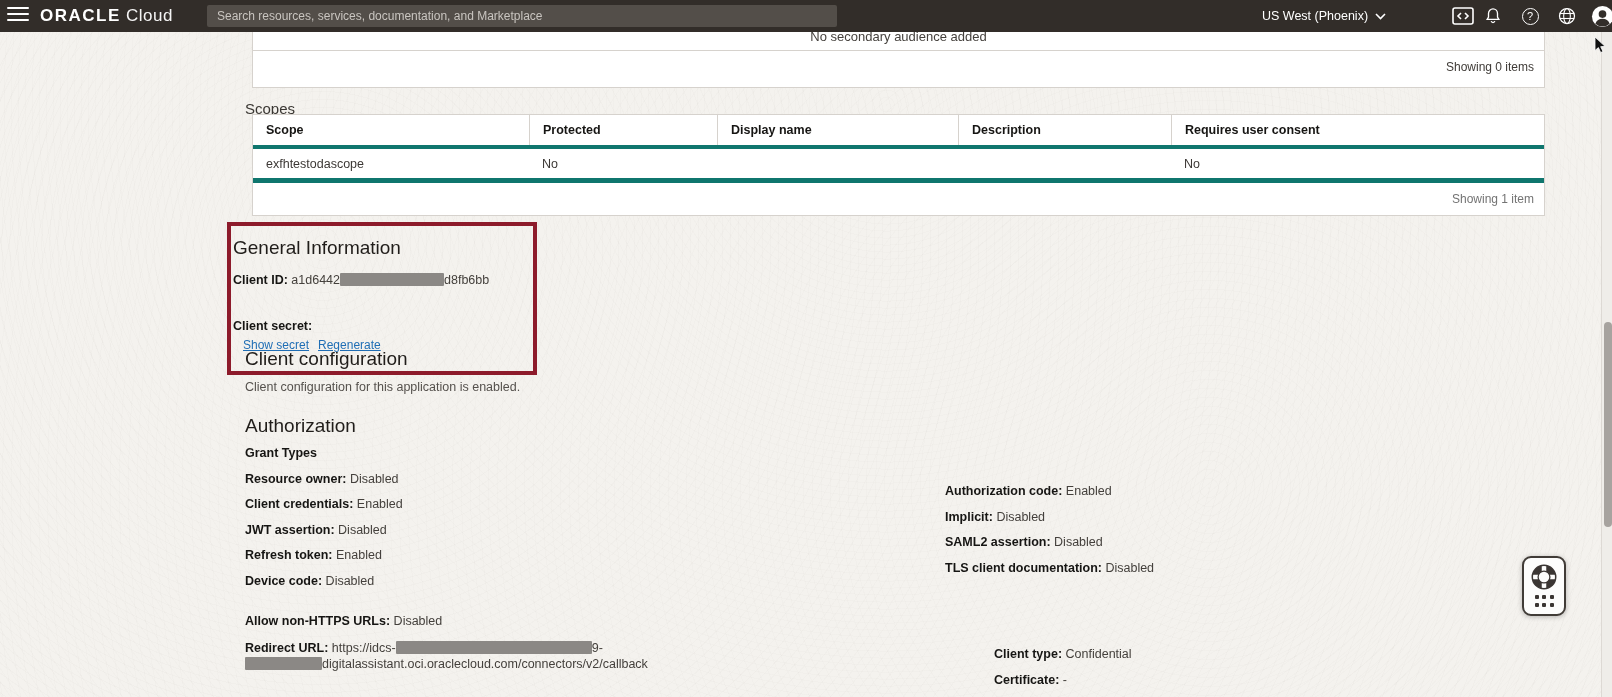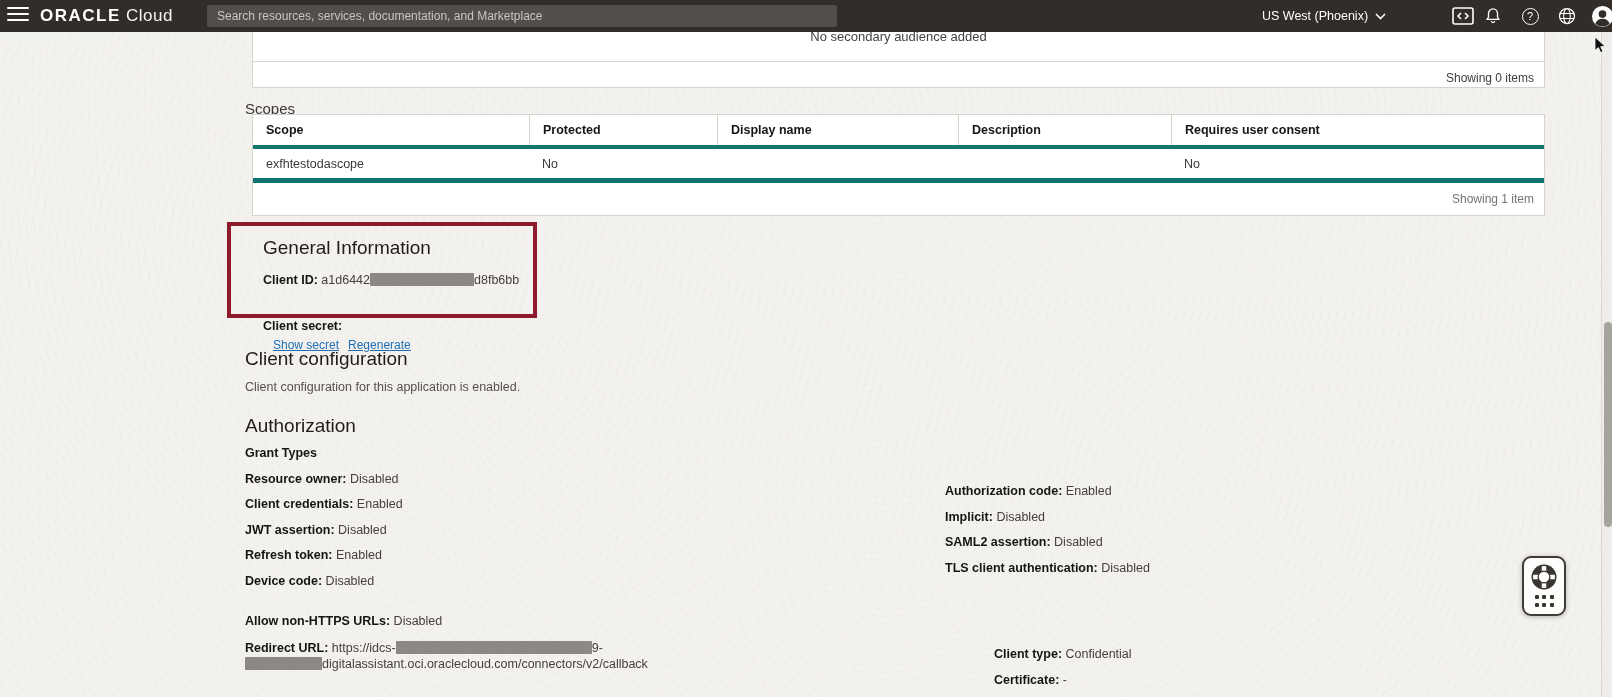--- a/index.html
+++ b/index.html
@@ -37,41 +37,41 @@
   .help-circle { width:17px; height:17px; border:1.5px solid #fff; border-radius:50%; color:#fff; font-size:11px; display:flex; align-items:center; justify-content:center; }
 
   
   .scroll-track { position:absolute; right:0; top:32px; width:11px; height:665px; background:#efede9; border-left:1px solid #ddd9d4; }
   .scroll-thumb { position:absolute; left:1604px; top:322px; width:8px; height:205px; background:#a7a39f; border-radius:4px; cursor:pointer; }
   .cursor { position:absolute; left:1594px; top:37px; z-index:60; pointer-events:none; }
 
   
   .panel { position:absolute; left:252px; width:1293px; background:#fff; border:1px solid #d6d2cd; }
   .panel-audience { top:32px; height:56px; border-top:none; }
-  .empty-row { position:relative; height:30px; border-bottom:1px solid #d6d2cd; overflow:hidden; }
+  .empty-row { position:relative; height:19px; border-bottom:1px solid #d6d2cd; overflow:hidden; }
   .empty-row span { position:absolute; top:-3px; left:50%; transform:translateX(-50%); font-size:13px; color:#46423e; white-space:nowrap; }
   .show-row { height:31px; display:flex; align-items:center; justify-content:flex-end; padding-right:10px; font-size:12px; color:#3f3b37; }
 
   .section-sub { position:absolute; left:245px; font-size:15px; color:#3a3733; }
 
   .table { top:114px; }
   .trow { display:flex; }
   .thead { height:34px; border-bottom:4px solid #0f766e; }
   .th { display:flex; align-items:center; padding:0 13px; font-size:12.5px; font-weight:700; color:#161513; }
   .th + .th { border-left:1px solid #d6d2cd; }
   .tbody-row { height:34px; border-bottom:5px solid #0f766e; }
   .td { display:flex; align-items:center; padding:0 13px; font-size:12.5px; color:#3c3835; }
   .c0 { width:276px; } .c1 { width:188px; } .c2 { width:241px; } .c3 { width:213px; } .c4 { flex:1; }
   .tfoot { height:32px; display:flex; align-items:center; justify-content:flex-end; padding-right:10px; font-size:12px; color:#737373; }
 
   
   .h-section { font-size:19px; font-weight:400; color:#201d1a; }
   .redbox {
-    position:absolute; left:227px; top:222px; width:310px; height:96px;
-    border:4px solid #8d1b2b; padding:11px 0 0 32px;
+    position:absolute; left:227px; top:222px; width:310px; height:153px;
+    border:4px solid #8d1b2b; padding:11px 0 0 2px;
   }
   .kv { font-size:12.5px; color:#44403c; line-height:14px; }
   .kv b { color:#161513; }
   .redact { display:inline-block; vertical-align:-2px; height:13px; background:#8b8885; border-radius:1px; }
   .links { display:flex; gap:9px; }
   a.lnk { color:#1f6eb5; font-size:12px; text-decoration:underline; cursor:pointer; }
 
   .abs { position:absolute; }
   .para { font-size:12.5px; color:#55514d; }
   .grant-row { margin-bottom:11.5px; }
@@ -203,21 +203,21 @@
     <div class="kv grant-row"><b>Client credentials:</b> <span>Enabled</span></div>
     <div class="kv grant-row"><b>JWT assertion:</b> <span>Disabled</span></div>
     <div class="kv grant-row"><b>Refresh token:</b> <span>Enabled</span></div>
     <div class="kv grant-row"><b>Device code:</b> <span>Disabled</span></div>
   </div>
 
   <div class="abs" style="left:945px; top:484px; width:500px;">
     <div class="kv grant-row"><b>Authorization code:</b> <span>Enabled</span></div>
     <div class="kv grant-row"><b>Implicit:</b> <span>Disabled</span></div>
     <div class="kv grant-row"><b>SAML2 assertion:</b> <span>Disabled</span></div>
-    <div class="kv grant-row"><b>TLS client authentication:</b> <span>Disabled</span></div>
+    <div class="kv grant-row"><b>TLS client documentation:</b> <span>Disabled</span></div>
   </div>
 
   <div class="abs" style="left:245px; top:614px; width:420px;">
     <div class="kv mb12">
       <b>Allow non-HTTPS URLs:</b> <span>Disabled</span>
     </div>
     <div class="url-line">
       <b style="color:#161513;">Redirect URL:</b>
       <span>https://idcs-</span><span class="redact" style="width:196px;"></span><span>9-</span>
     </div>

